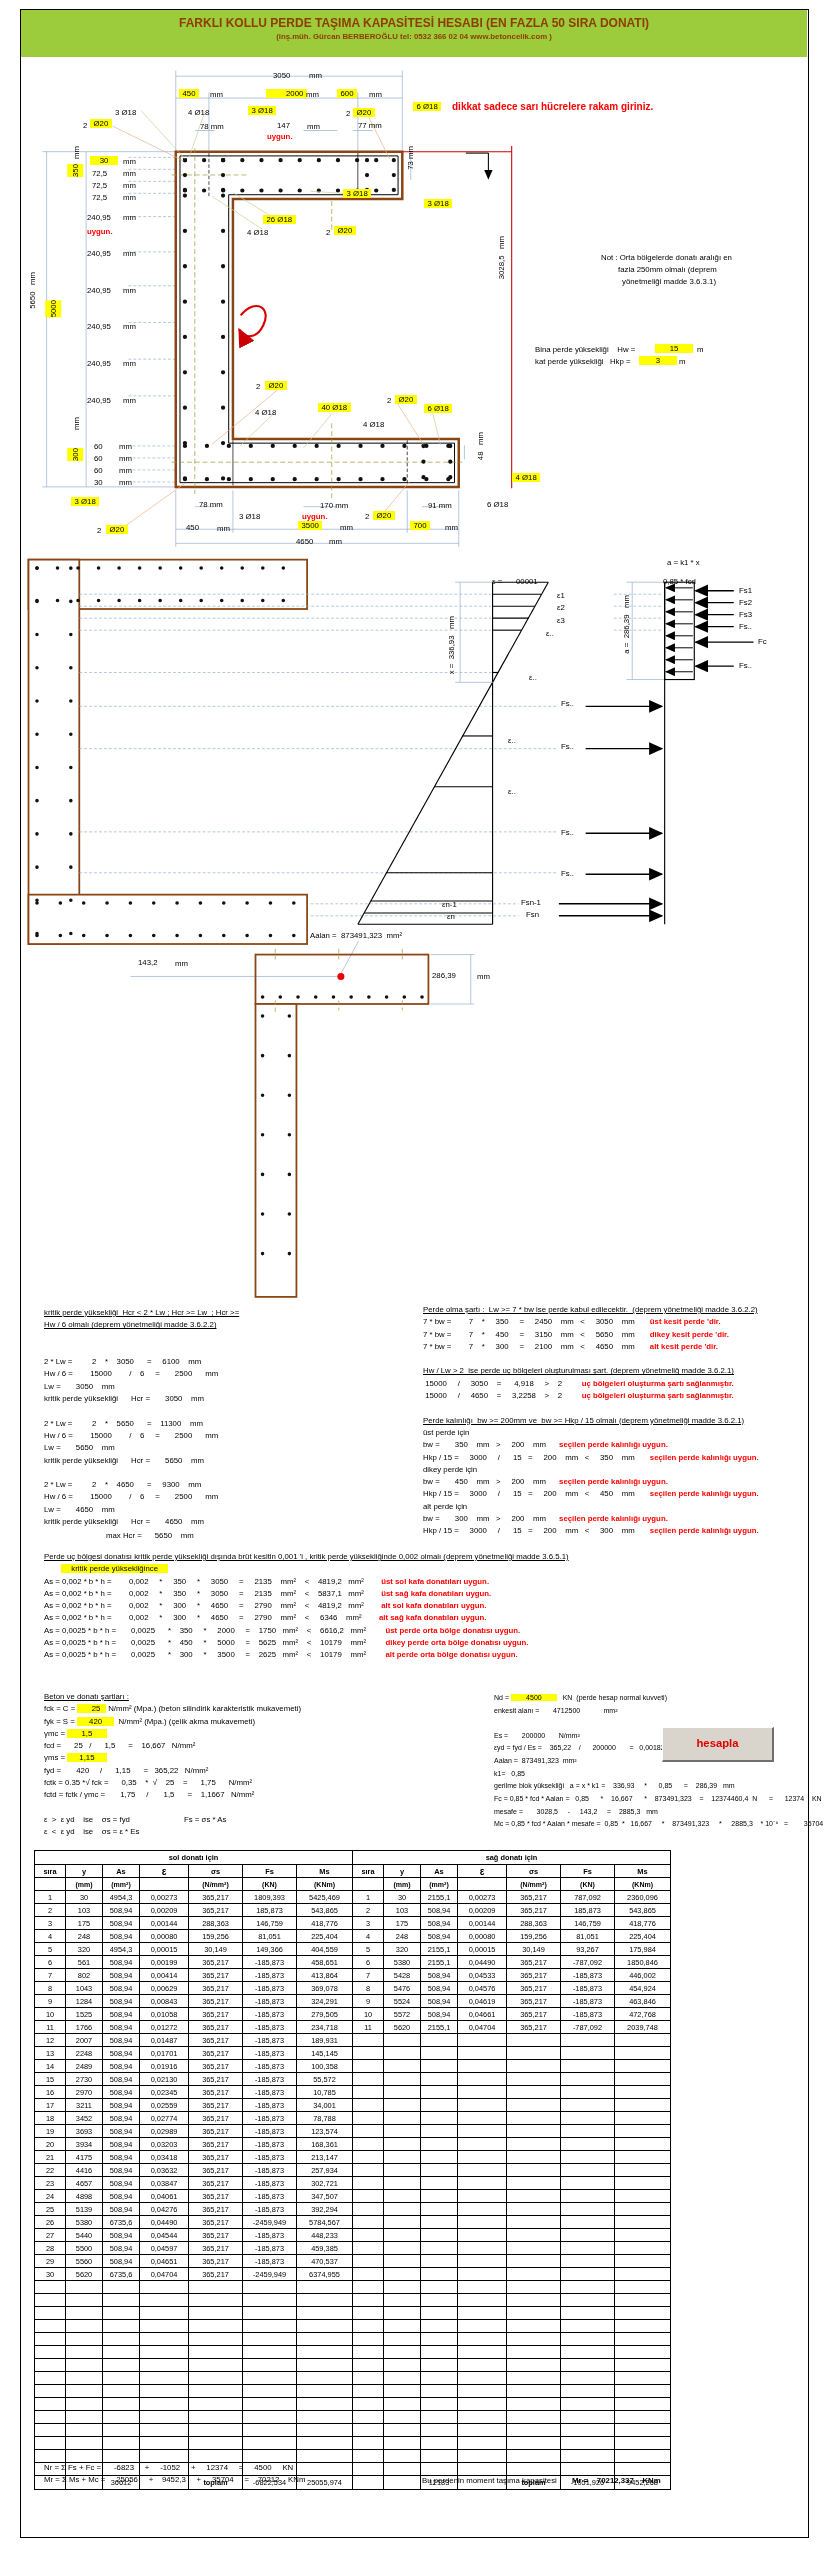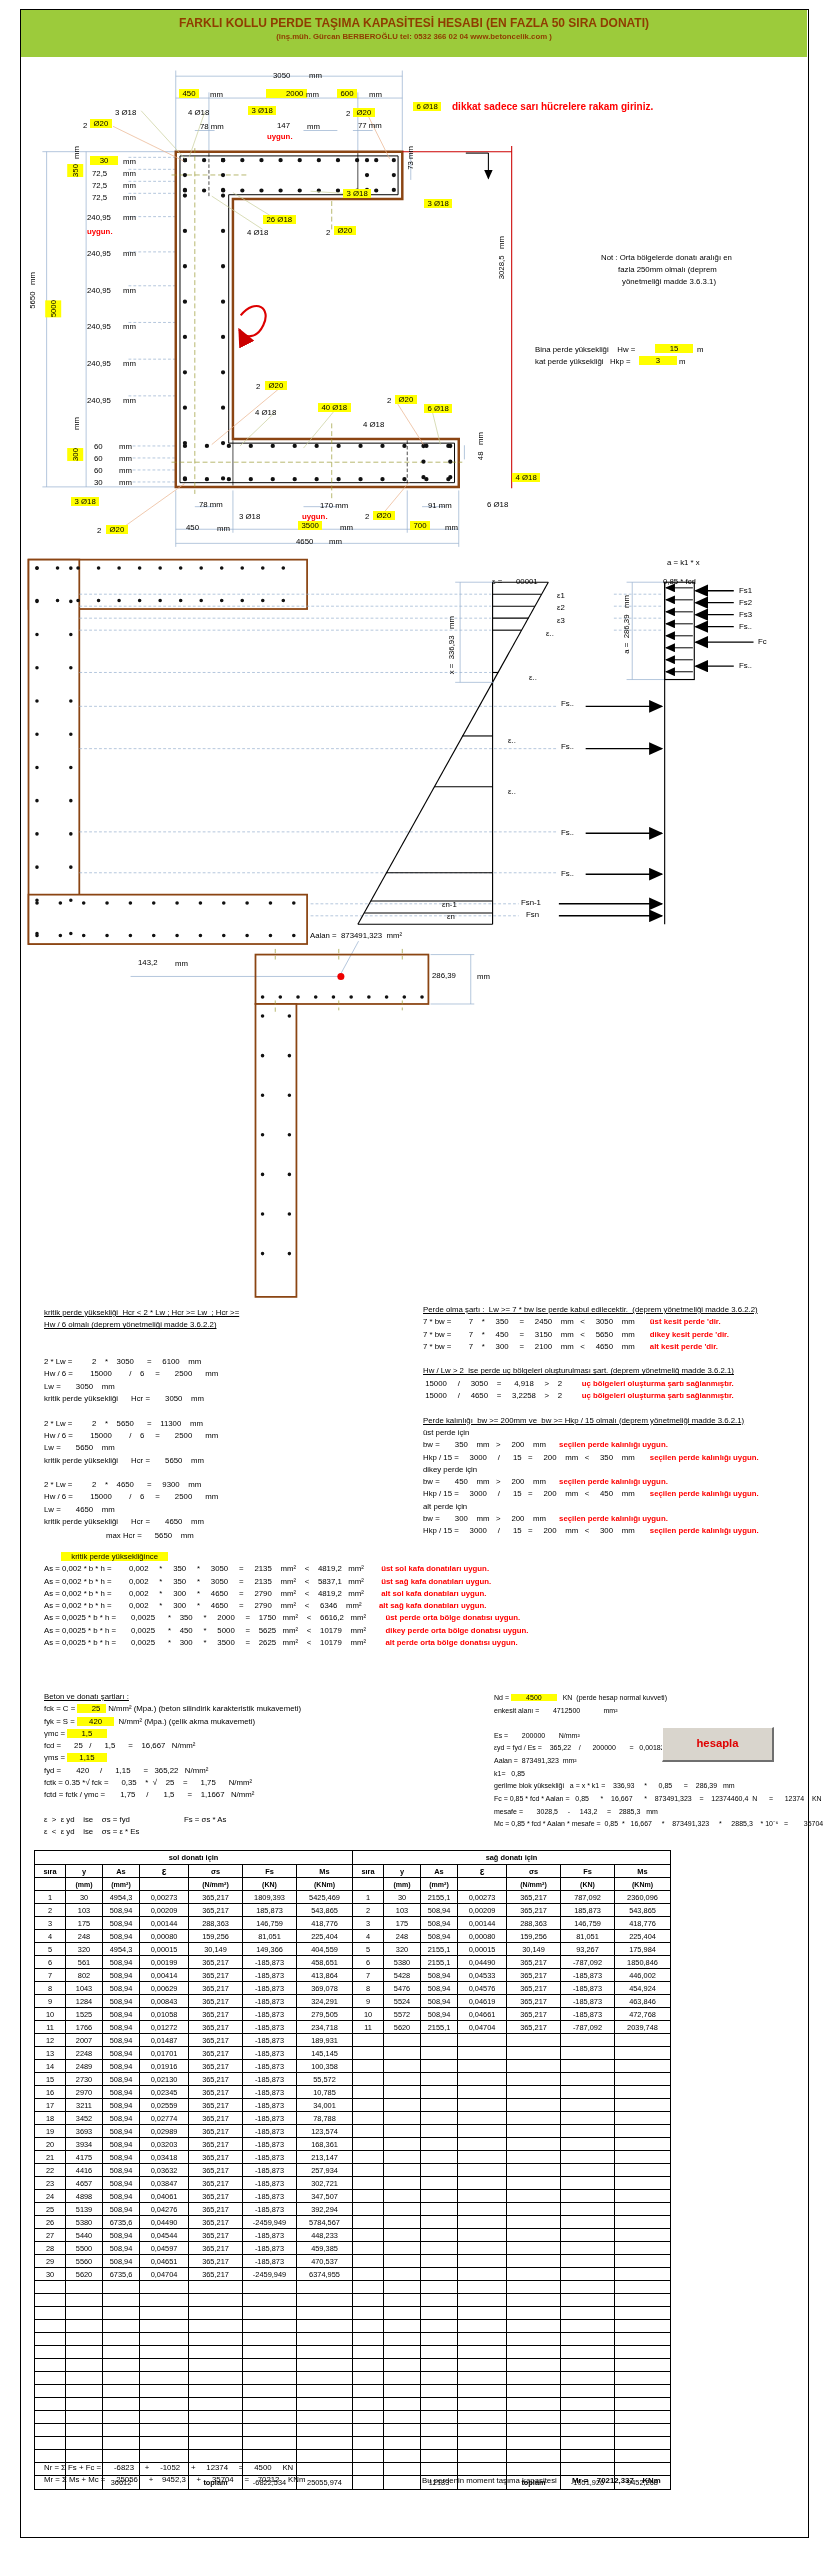--- a/index.html
+++ b/index.html
@@ -462,20 +462,21 @@
     <div class="ln"><span>bw =       450    mm   &gt;     200    mm      </span><span class="red">seçilen perde kalınlığı uygun.</span></div>
     <div class="ln"><span>Hkp / 15 =     3000     /      15   =     200    mm   &lt;     450    mm       </span><span class="red">seçilen perde kalınlığı uygun.</span></div>
     <div class="ln"><span>alt perde için</span></div>
     <div class="ln"><span>bw =       300    mm   &gt;     200    mm      </span><span class="red">seçilen perde kalınlığı uygun.</span></div>
     <div class="ln"><span>Hkp / 15 =     3000     /      15   =     200    mm   &lt;     300    mm       </span><span class="red">seçilen perde kalınlığı uygun.</span></div>
   </div>
 <div class="txt" style="left:106px;top:1530px;width:212px">
     <div class="ln"><span>max Hcr =      5650    mm</span></div>
   </div>
 <div class="txt" style="left:44px;top:1551px;width:776px">
+    <div class="ln"><span class="und">Perde uç bölgesi donatısı kritik perde yüksekliği dışında brüt kesitin 0,001 'i , kritik perde yüksekliğinde 0,002 olmalı (deprem yönetmeliği madde 3.6.5.1)</span></div>
     <div class="ln"><span>        </span><span class="chip">   kritik perde yüksekliğince   </span></div>
     <div class="ln"><span>As = 0,002 * b * h =        0,002     *     350     *     3050     =     2135    mm²    &lt;    4819,2   mm²        </span><span class="red">üst sol kafa donatıları uygun.</span></div>
     <div class="ln"><span>As = 0,002 * b * h =        0,002     *     350     *     3050     =     2135    mm²    &lt;    5837,1   mm²        </span><span class="red">üst sağ kafa donatıları uygun.</span></div>
     <div class="ln"><span>As = 0,002 * b * h =        0,002     *     300     *     4650     =     2790    mm²    &lt;    4819,2   mm²        </span><span class="red">alt sol kafa donatıları uygun.</span></div>
     <div class="ln"><span>As = 0,002 * b * h =        0,002     *     300     *     4650     =     2790    mm²    &lt;     6346    mm²        </span><span class="red">alt sağ kafa donatıları uygun.</span></div>
     <div class="ln"><span>As = 0,0025 * b * h =       0,0025      *    350     *     2000     =    1750   mm²    &lt;    6616,2   mm²         </span><span class="red">üst perde orta bölge donatısı uygun.</span></div>
     <div class="ln"><span>As = 0,0025 * b * h =       0,0025      *    450     *     5000     =    5625   mm²    &lt;    10179    mm²         </span><span class="red">dikey perde orta bölge donatısı uygun.</span></div>
     <div class="ln"><span>As = 0,0025 * b * h =       0,0025      *    300     *     3500     =    2625   mm²    &lt;    10179    mm²         </span><span class="red">alt perde orta bölge donatısı uygun.</span></div>
   </div>
 <div class="txt" style="left:44px;top:1691px;width:437px">

